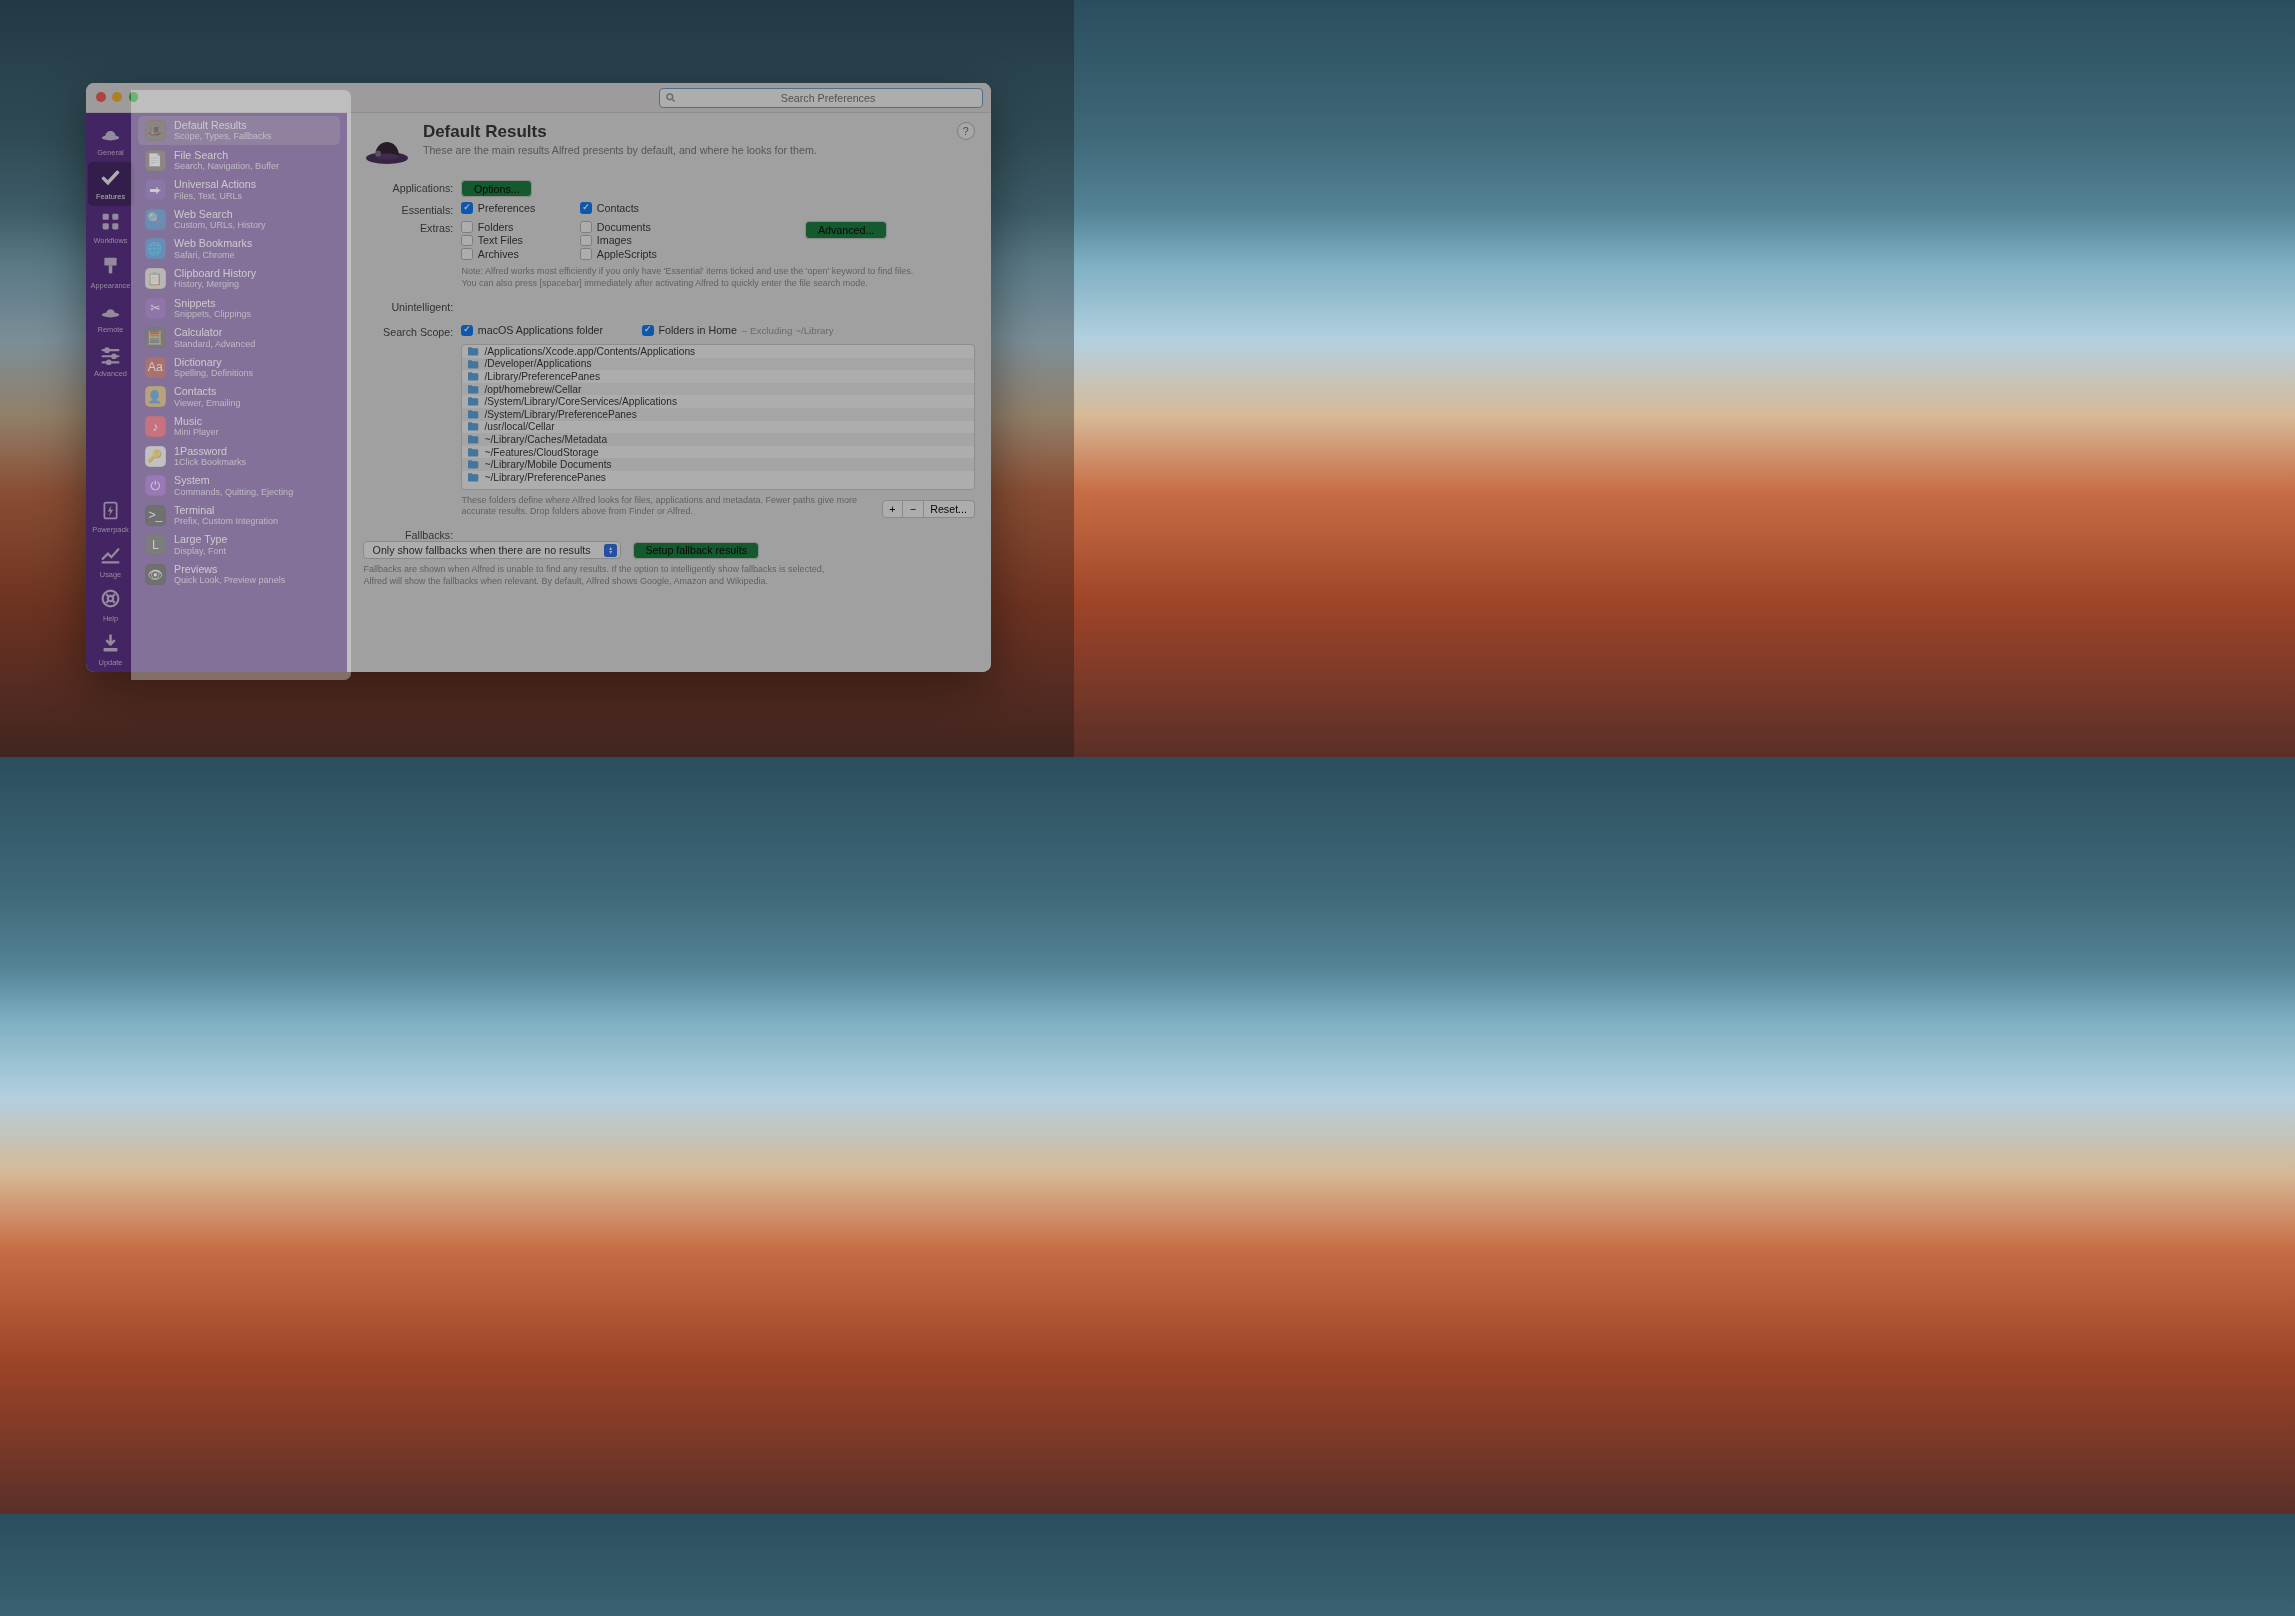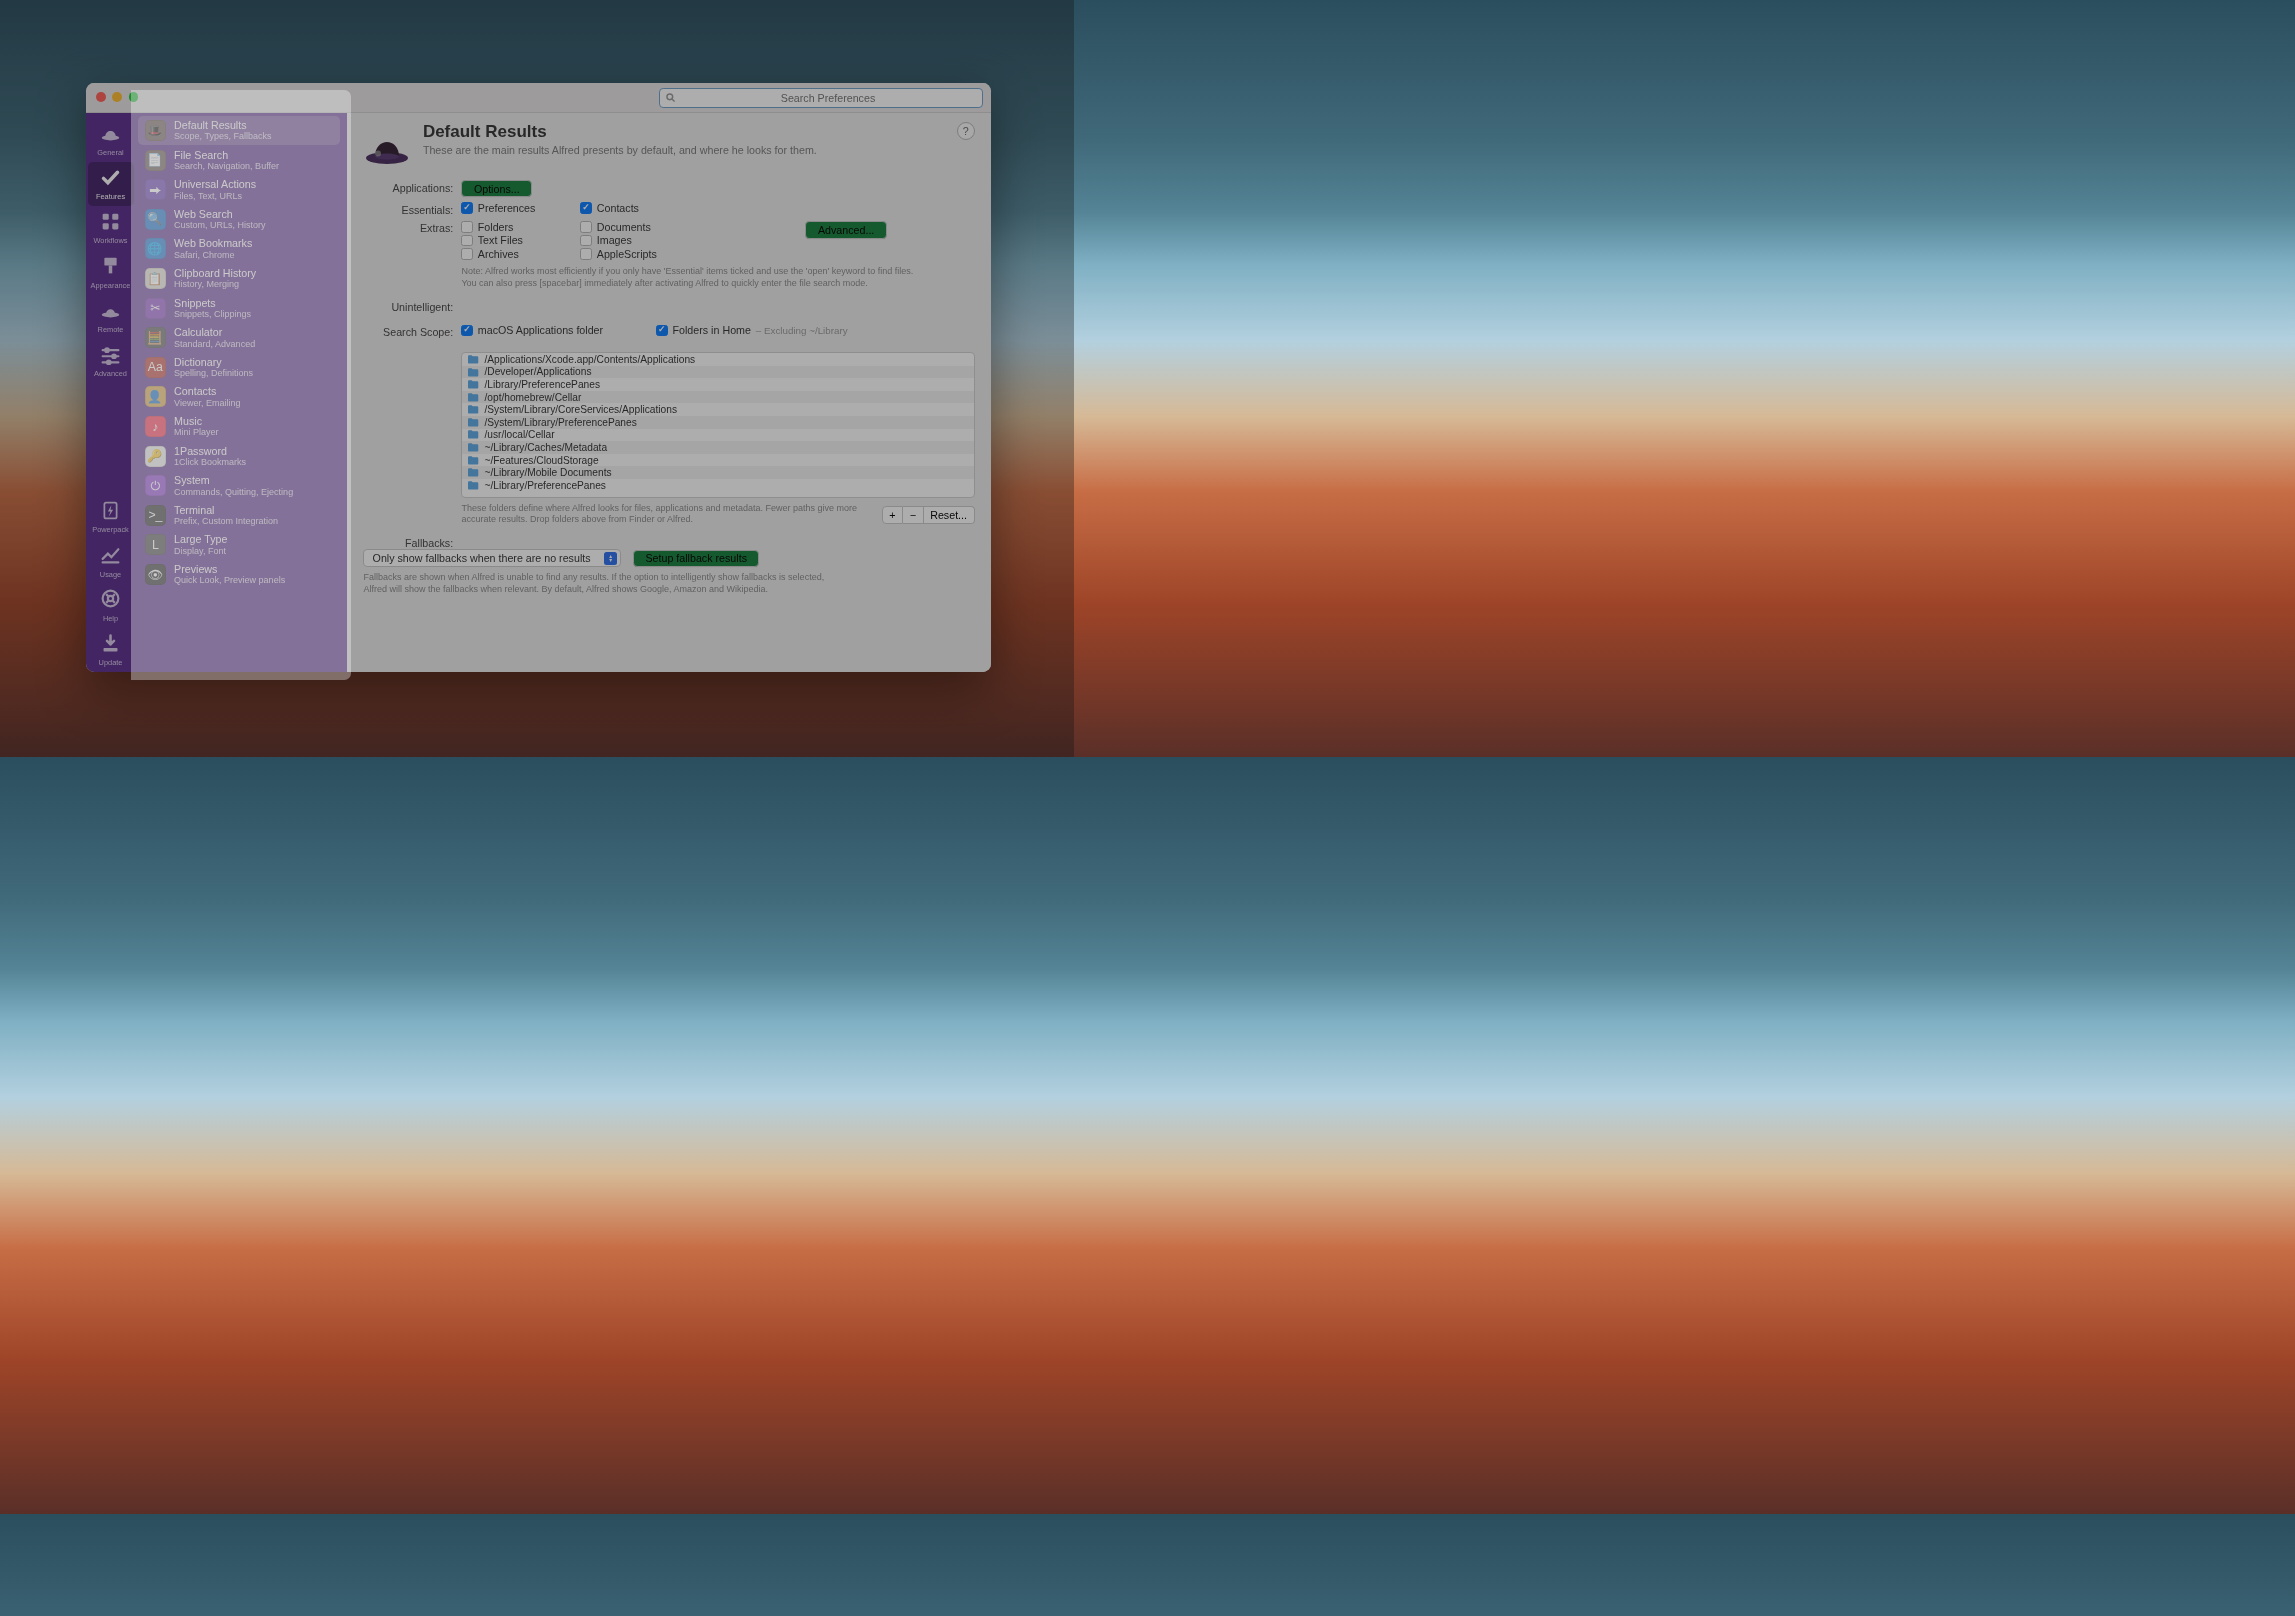--- a/index.html
+++ b/index.html
@@ -471,21 +471,21 @@
         </div>
       </div>
 
       <div class="row" style="margin-top:9.8px;gap:47px;">
         <div class="lab">Unintelligent:</div>
       </div>
 
       <div class="row" style="margin-top:11.5px;">
         <div class="lab">Search Scope:</div>
         <div class="val">
-          <div style="display:flex;gap:32px;margin-bottom:14px;">
+          <div style="display:flex;gap:18px;margin-bottom:6px;">
             <label class="cbx">
               <input type="checkbox" id="scope1" checked="" style="">
                 <span>macOS Applications folder</span>
             </label>
             <label class="cbx" style="min-width:auto;">
               <input type="checkbox" id="scope2" checked="" style="">
                 <span>Folders in Home</span>
               <span class="excl">– Excluding ~/Library</span>
             </label>
           </div>
@@ -550,21 +550,21 @@
                 </svg>
                 <span>~/Library/Mobile Documents</span>
               </div>
               <div class="scopeitem">
                 <svg class="foldicon" viewBox="0 0 24 20">
                   <path fill="#5ea9e6" d="M2 4c0-1 1-2 2-2h5l2 2h9c1 0 2 1 2 2v10c0 1-1 2-2 2H4c-1 0-2-1-2-2z"></path>
                 </svg>
                 <span>~/Library/PreferencePanes</span>
               </div>
             </div>
-          <div style="display:flex;gap:9.8px;margin-top:4.9px;">
+          <div style="display:flex;gap:9.8px;margin-top:4.9px;align-items:flex-end;">
             <div class="note" style="flex:1;">These folders define where Alfred looks for files, applications and metadata. Fewer paths give more accurate results. Drop folders above from Finder or Alfred.</div>
             <div class="scopebtns">
               <button class="segbtn">+</button>
               <button class="segbtn">−</button>
               <button class="segbtn">Reset...</button>
             </div>
           </div>
         </div>
       </div>
 

